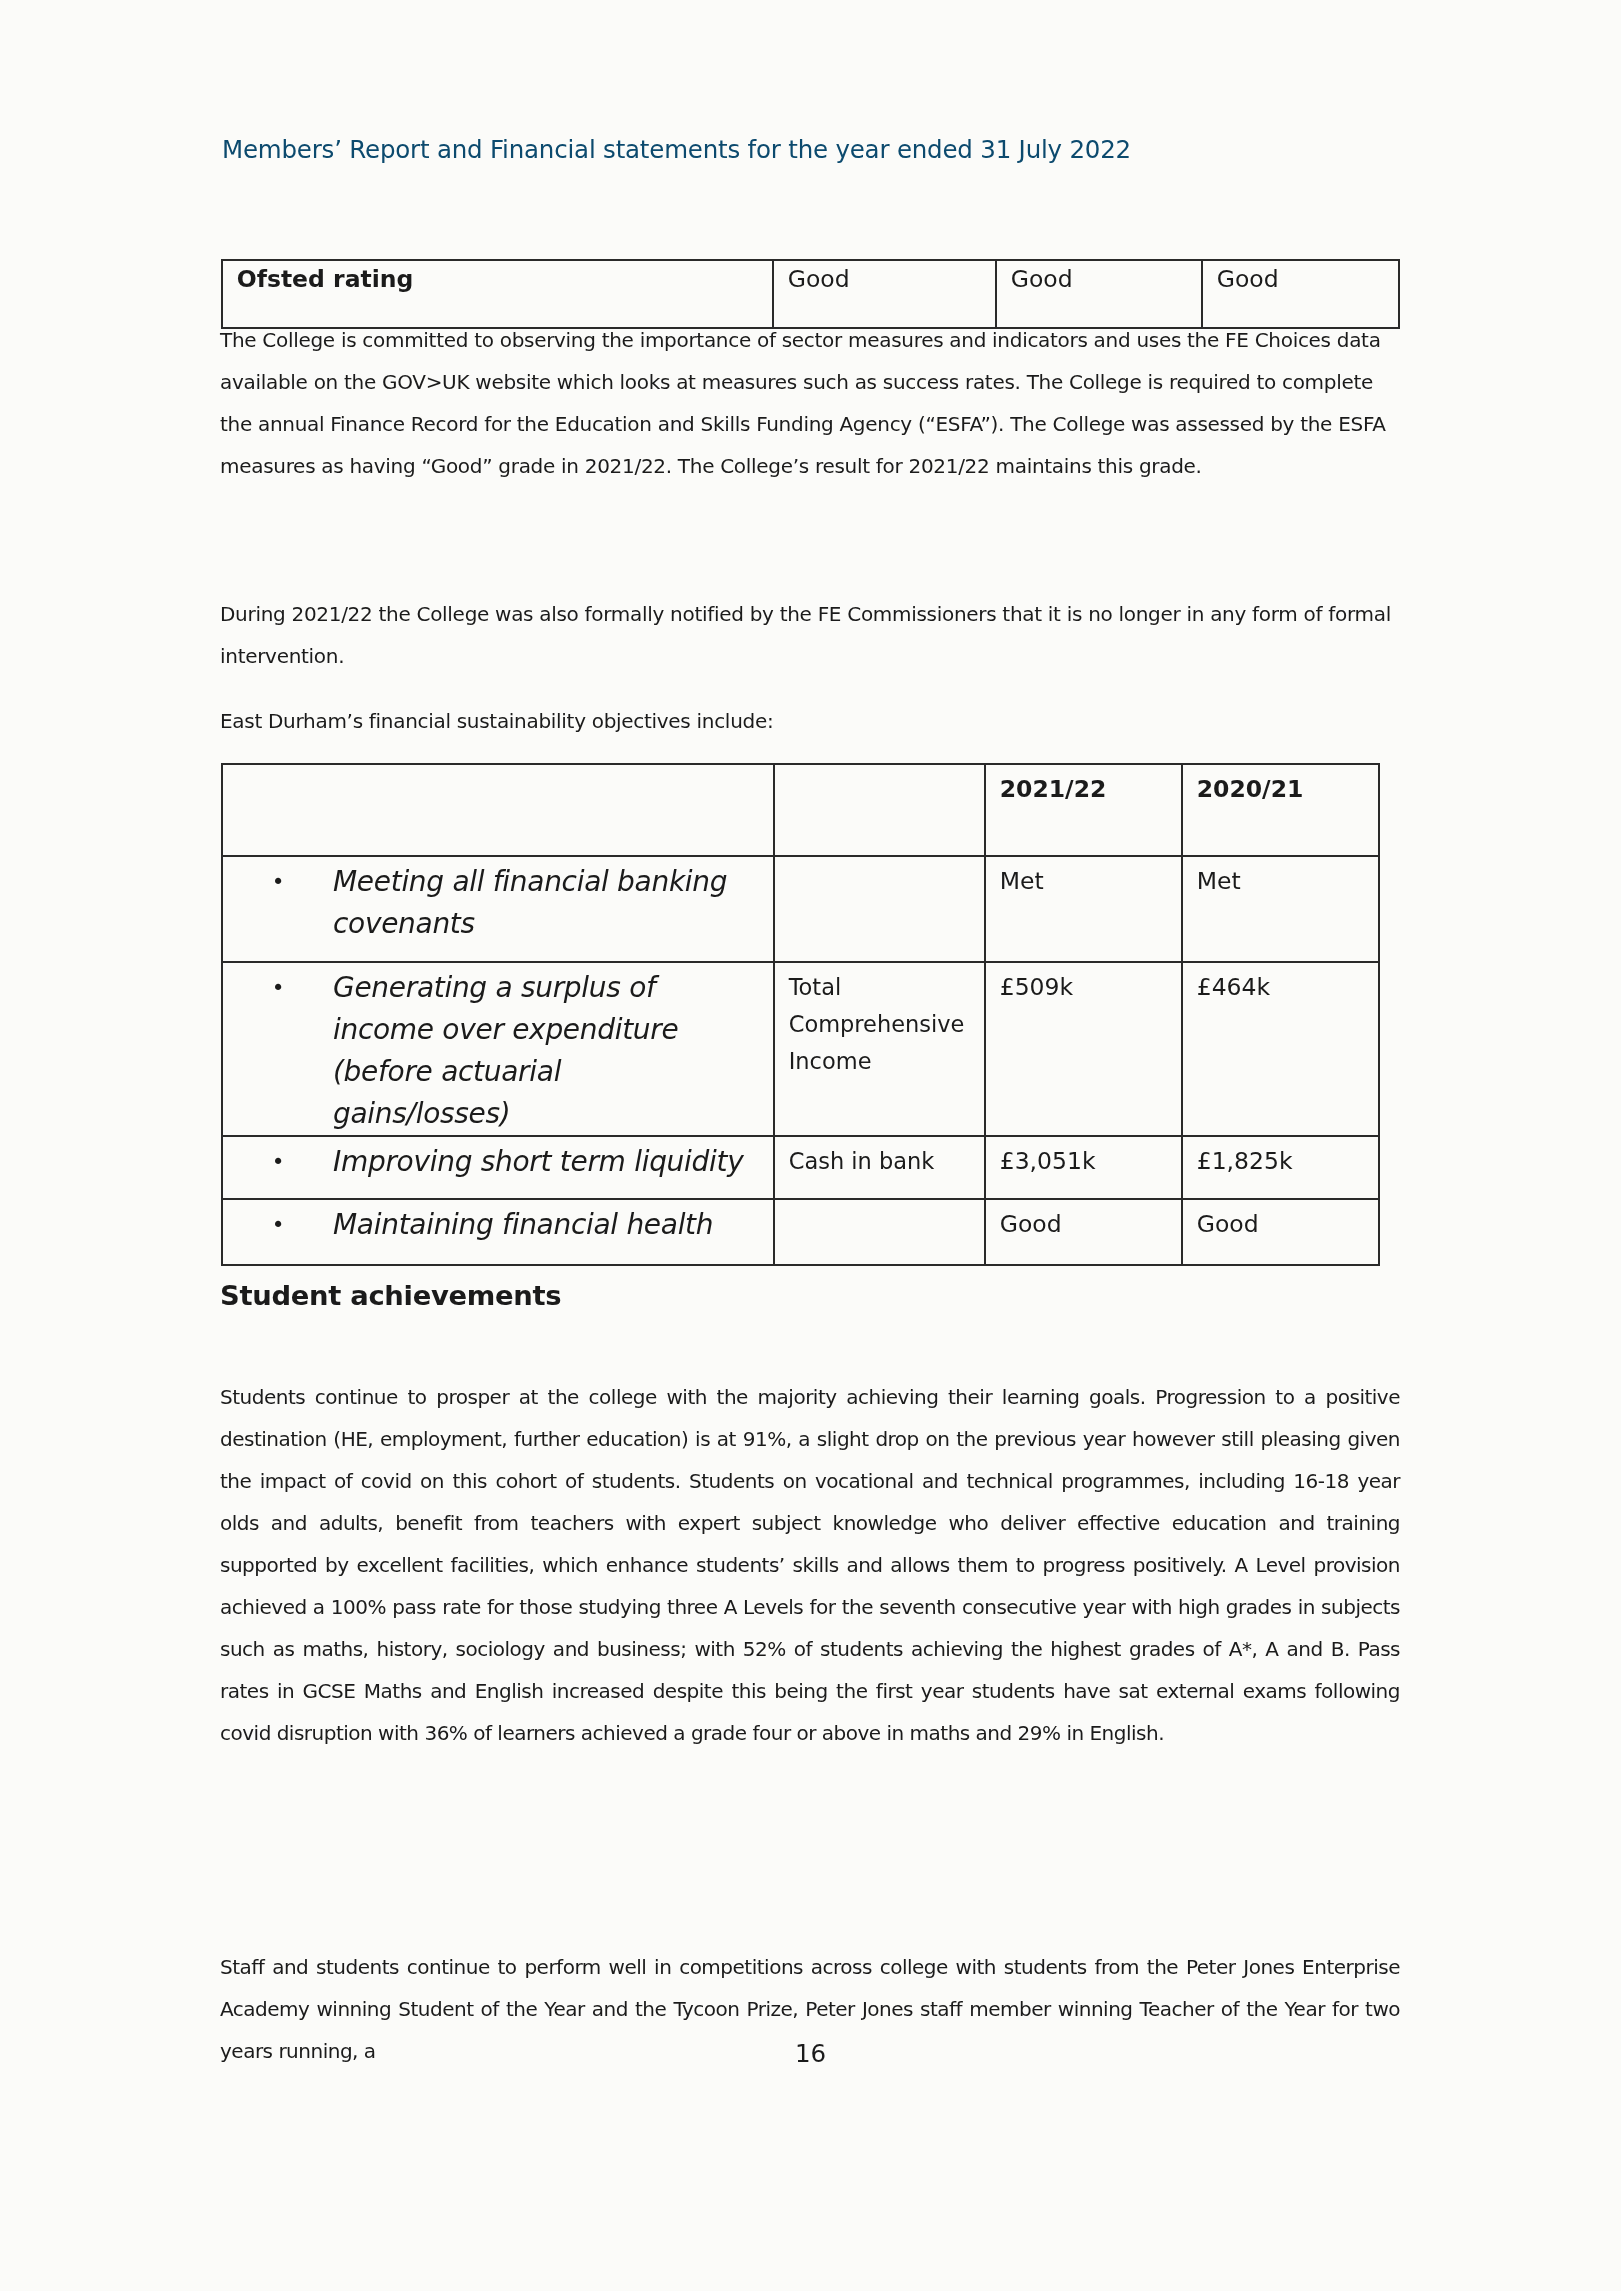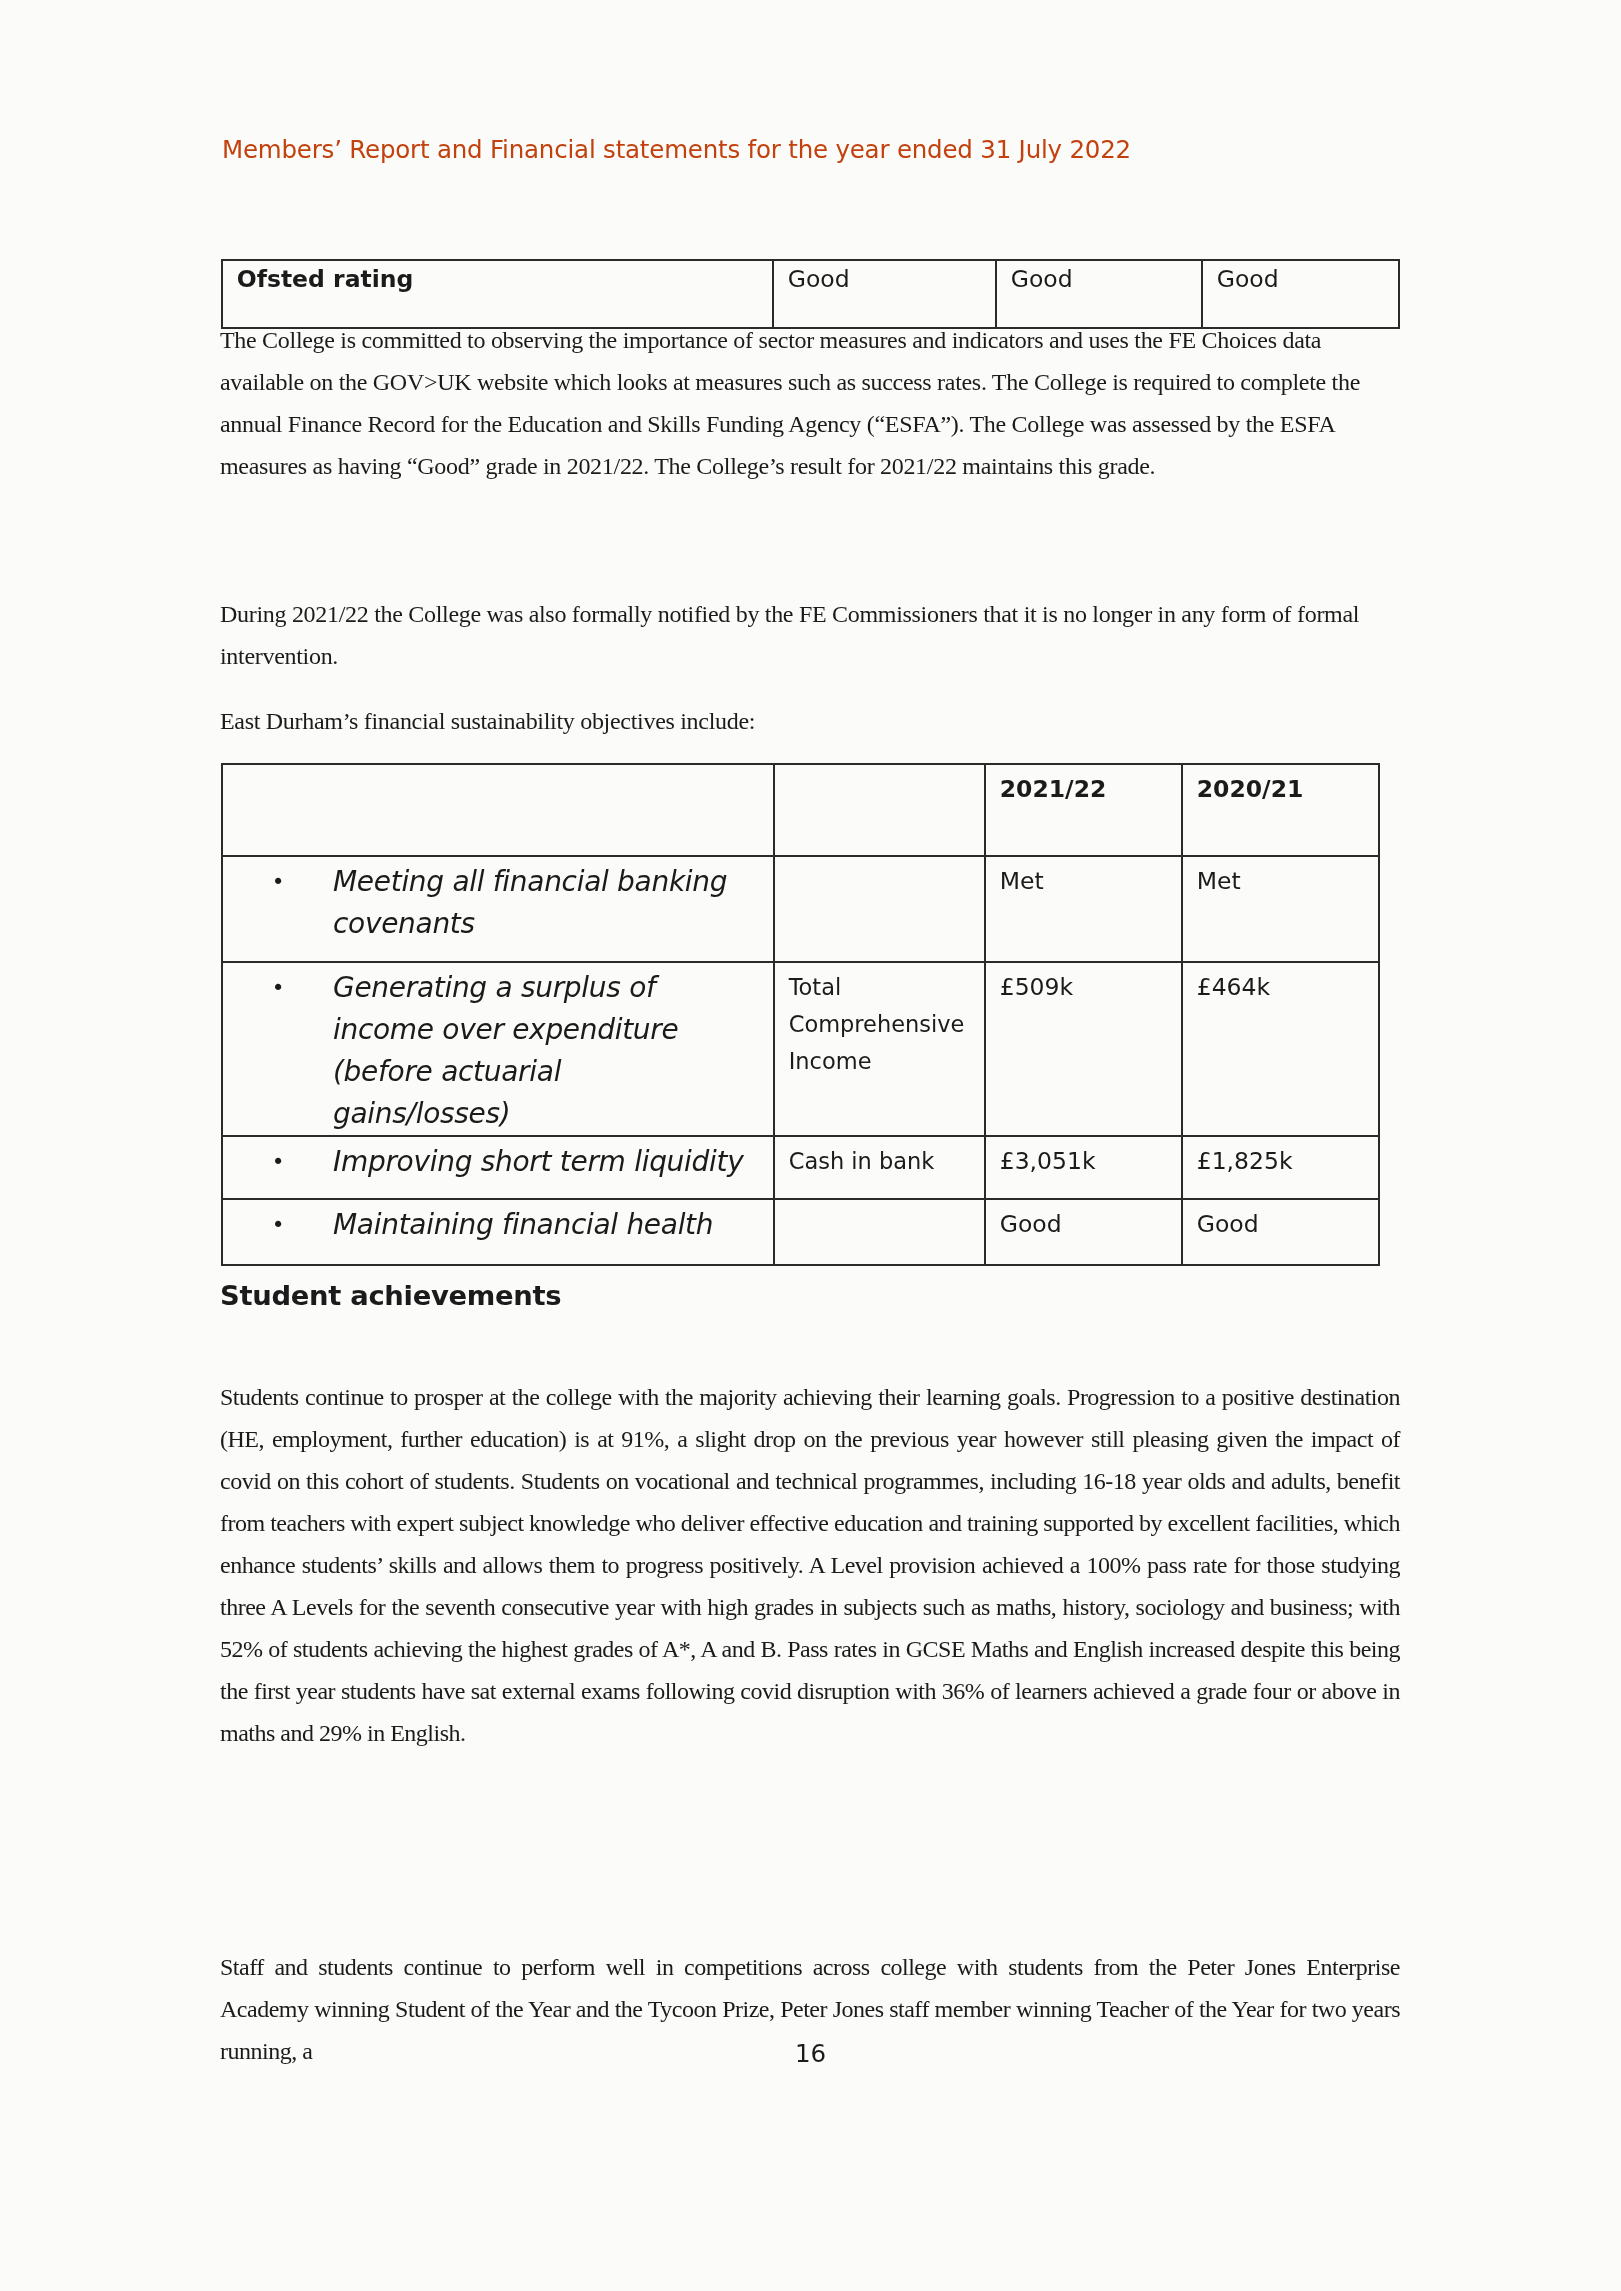--- a/index.html
+++ b/index.html
@@ -8,37 +8,36 @@
       background: #fbfbf9;
       position: relative;
       overflow: hidden;
       font-family: "DejaVu Sans", sans-serif;
       color: #1b1b1b;
     }
     .abs { position: absolute; }
     .header-title {
       left: 222px; top: 135px;
       font-size: 24.5px; letter-spacing: -0.2px;
-      color: #c2410c;
+      color: #0c4a6e;
     }
     table { border-collapse: collapse; position: absolute; }
     td { border: 2px solid #2a2a2a; vertical-align: top; padding: 0; }
     #ofsted-table { left: 221px; top: 259px; }
     #ofsted-table td { height: 68px; font-size: 23.5px; padding: 0 13.7px; padding-top: 3.9px; box-sizing: border-box; }
     #ofsted-table td.lbl { font-weight: bold; width: 551px; }
     #ofsted-table td.c1 { width: 223px; }
     #ofsted-table td.c2 { width: 206px; }
     #ofsted-table td.c3 { width: 197px; }
 
     .para {
       left: 220px; width: 1180px;
-      font-size: 24px; line-height: 42px;
+      font-size: 20px; line-height: 42px;
       letter-spacing: -0.3px;
       margin: 0;
-      font-family: Liberation Serif, serif;
     }
     .para.justify { text-align: justify; width: 1180px; letter-spacing: -0.5px; margin-top: 32px; }
     #para-1 { top: 319px; }
     #para-2 { top: 593px; }
     #para-3 { top: 700px; }
 
     #fin-table { left: 221px; top: 763px; }
     #fin-table td { box-sizing: border-box; font-size: 23.5px; padding: 5.9px 13.7px 0 13.7px; line-height: 37px; }
     #fin-table td.obj { width: 552px; font-size: 28px; line-height: 42px; padding: 3.9px 0 0 0; letter-spacing: -0.3px; }
     #fin-table td.measure { width: 211px; font-size: 22.5px; margin-left: 40px; }

